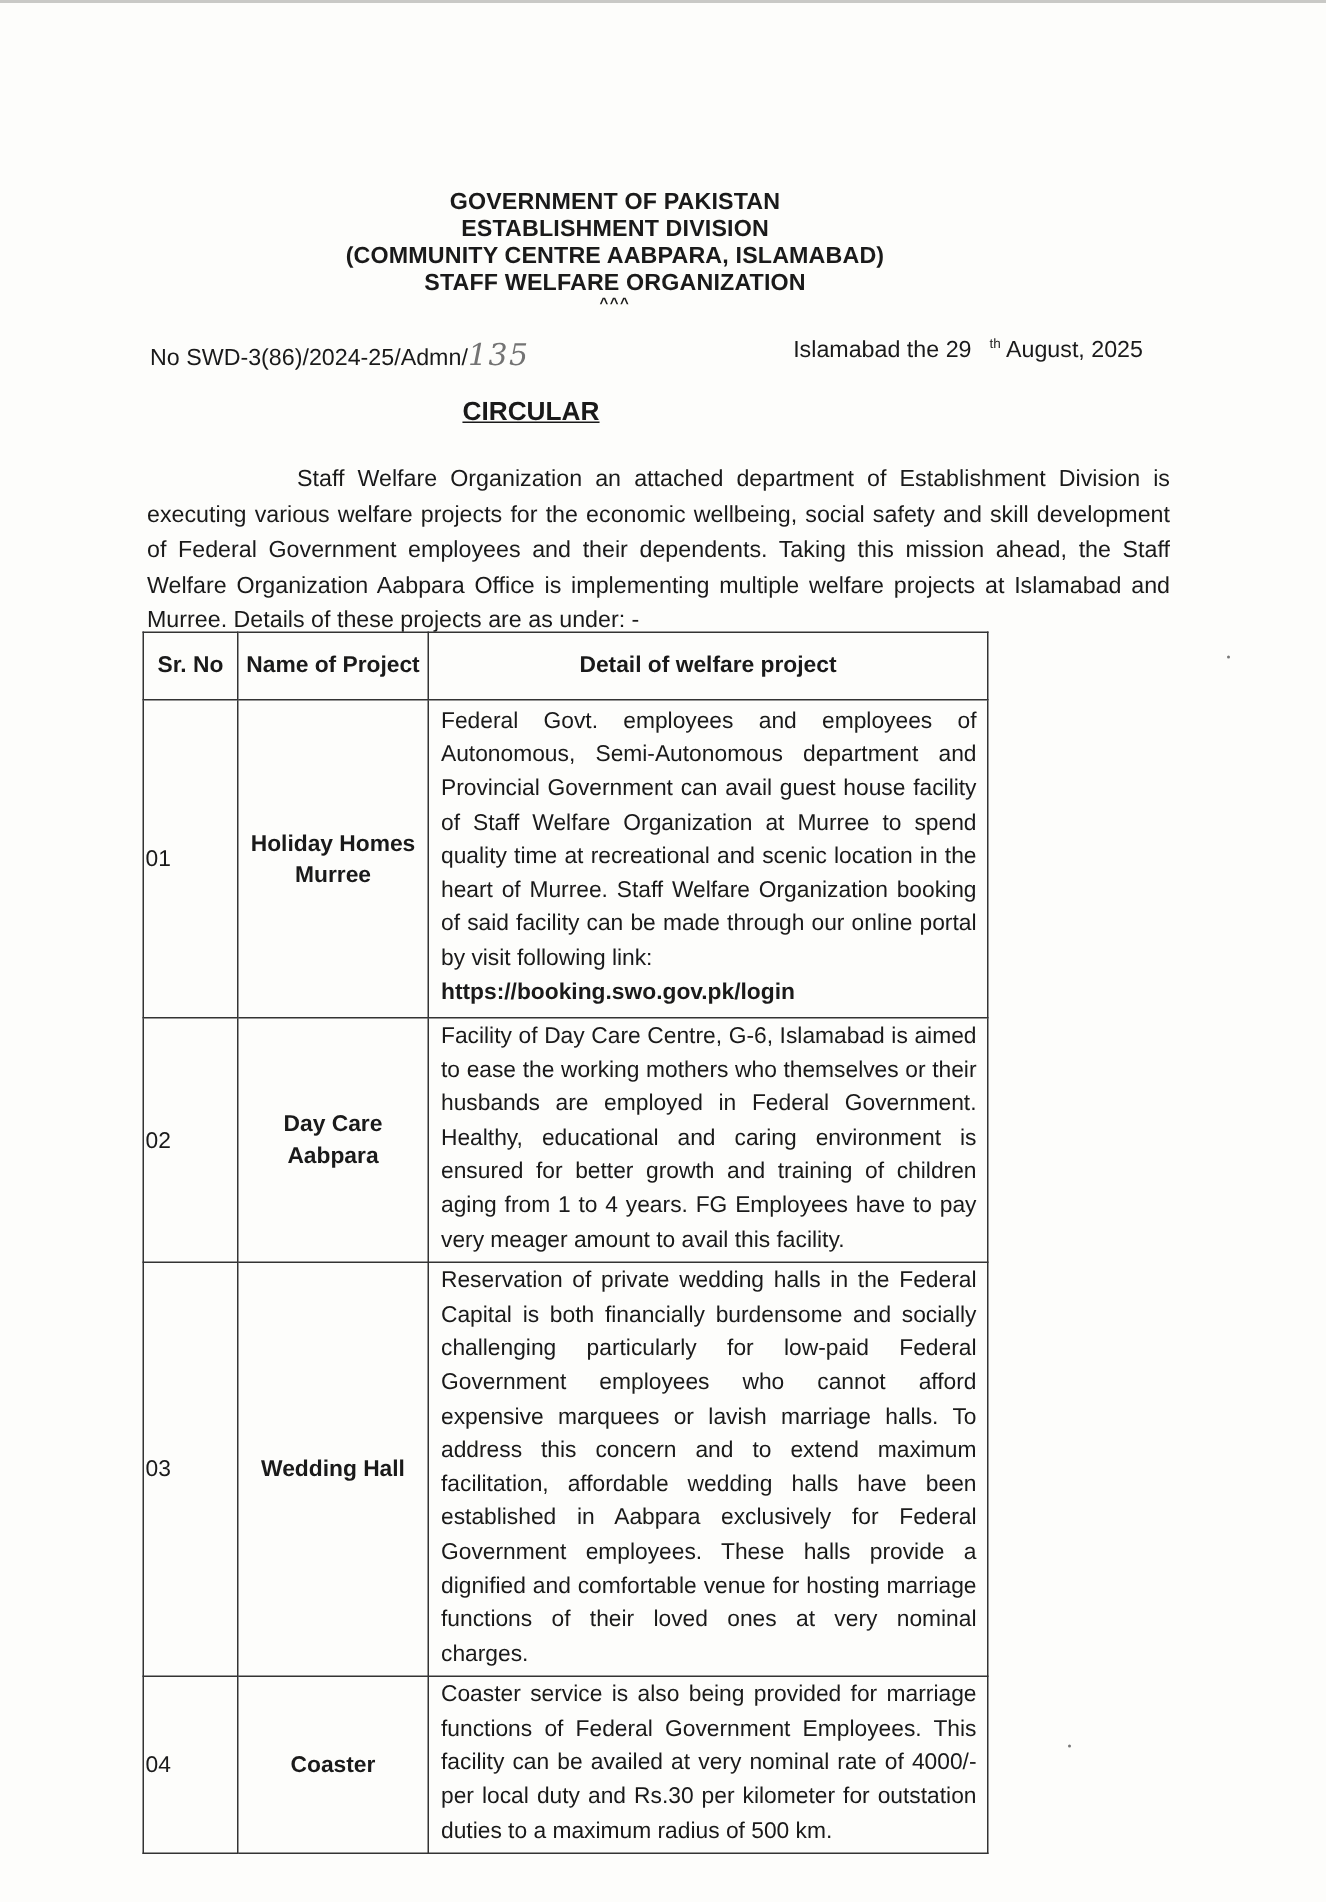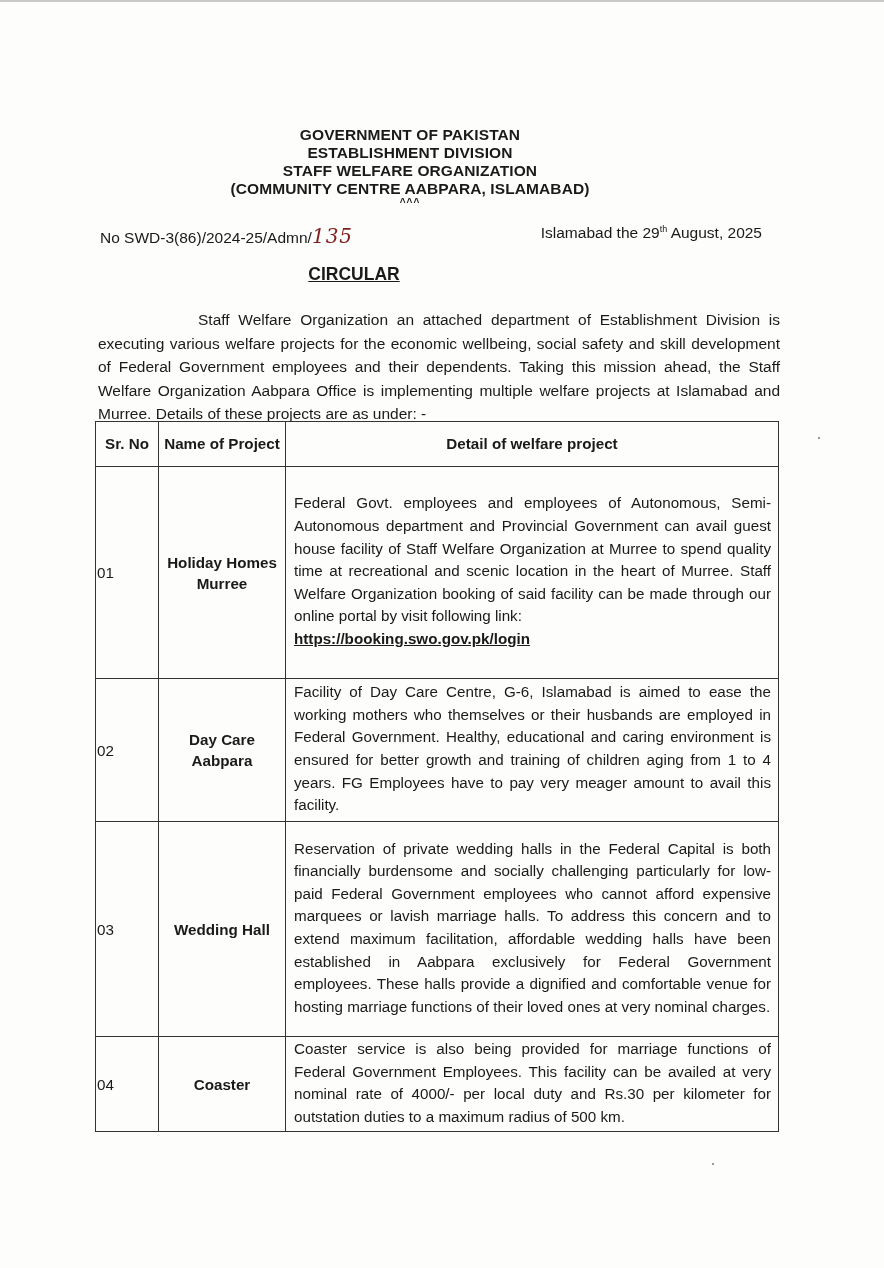--- a/index.html
+++ b/index.html
@@ -27,67 +27,67 @@
     .header .mark { display: block; font-size: 10px; line-height: 10px; letter-spacing: 1px; }
     .ref-line {
       position: absolute; left: 100px; top: 224px; width: 662px;
       font-size: 15.5px;
     }
     .ref-no { position: absolute; left: 0; top: 0; }
     .ref-no .handwritten {
       font-family: "DejaVu Serif", serif;
       font-style: italic;
       font-size: 20px;
-      color: #7f1d1d;
+      color: #737373;
       letter-spacing: 1px;
     }
     .ref-date { position: absolute; right: 0; top: 0; }
-    .ref-date sup { font-size: 9px; }
+    .ref-date sup { font-size: 9px; margin-left: 12px; }
     .circular-title {
       position: absolute; left: 0; top: 264px; width: 708px; text-align: center;
       font-weight: bold; font-size: 17.5px; text-decoration: underline;
     }
     .intro {
       position: absolute; left: 98px; top: 308px; width: 682px;
       font-size: 15.5px; line-height: 23.5px;
       text-align: justify;
       text-indent: 100px;
     }
     table.projects {
-      position: absolute; left: 95px; top: 421px; width: 684px;
+      position: absolute; left: 95px; top: 421px; width: 564px;
       border-collapse: collapse;
       font-size: 15.2px;
     }
     table.projects th, table.projects td {
       border: 1.3px solid #333;
       vertical-align: middle;
     }
     table.projects th {
       font-weight: bold; text-align: center; height: 42px; line-height: 20px;
     }
     td.sr { width: 60px; }
     td.name { width: 124px; text-align: center; font-weight: bold; line-height: 21px; margin-left: 24px; }
     td.detail {
       padding: 1px 7px 3px 8px;
       text-align: justify;
       line-height: 22.6px;
     }
-    td.detail .link { display: block; font-weight: bold; text-decoration: underline; text-align: left; }
+    td.detail .link { display: block; font-weight: bold; text-align: left; }
     .speck { position: absolute; width: 2px; height: 2px; background: #777; border-radius: 50%; }
   </style>
 </head>
 <body>
 
 <div class="top-edge"></div>
 
 <div class="header">
   <span class="line">GOVERNMENT OF PAKISTAN</span>
   <span class="line">ESTABLISHMENT DIVISION</span>
+  <span class="line">(COMMUNITY CENTRE AABPARA, ISLAMABAD)</span>
   <span class="line">STAFF WELFARE ORGANIZATION</span>
-  <span class="line">(COMMUNITY CENTRE AABPARA, ISLAMABAD)</span>
   <span class="mark">^^^</span>
 </div>
 
 <div class="ref-line">
   <div class="ref-no">
     <span>No SWD-3(86)/2024-25/Admn/</span><span class="handwritten">135</span>
   </div>
   <div class="ref-date">
     <span>Islamabad the 29</span><sup>th</sup><span> August, 2025</span>
   </div>

